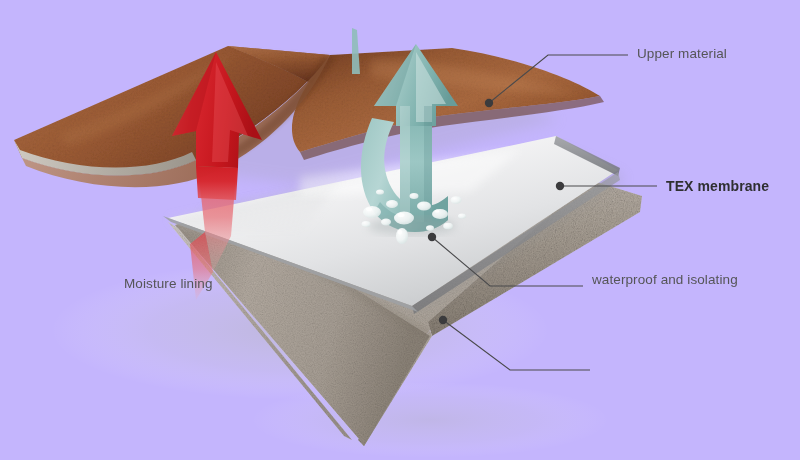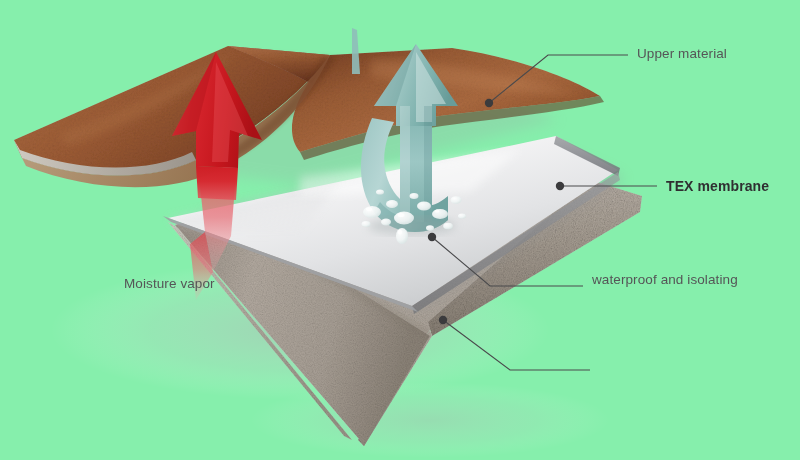--- a/index.html
+++ b/index.html
@@ -4,21 +4,21 @@
 <style>
   html, body {
     margin: 0;
     padding: 0;
     background: #ffffff;
   }
   #stage {
     position: relative;
     width: 800px;
     height: 460px;
-    background: #86efac;
+    background: #c4b5fd;
     overflow: hidden;
     font-family: "Liberation Sans", sans-serif;
   }
   #art {
     position: absolute;
     left: 0;
     top: 0;
     width: 800px;
     height: 460px;
     display: block;
@@ -380,15 +380,15 @@
     </g>
   </svg>
 
   <div class="callout-text" id="label-upper-material">Upper material</div>
 
   <div class="callout-text" id="label-waterproof">waterproof and isolating</div>
 
   <div class="callout-text bold" id="label-tex-membrane">TEX membrane</div>
 
 
-  <div class="callout-text" id="label-moisture-vapor">Moisture vapor</div>
+  <div class="callout-text" id="label-moisture-vapor">Moisture lining</div>
 
 </div>
 
 </body></html>

